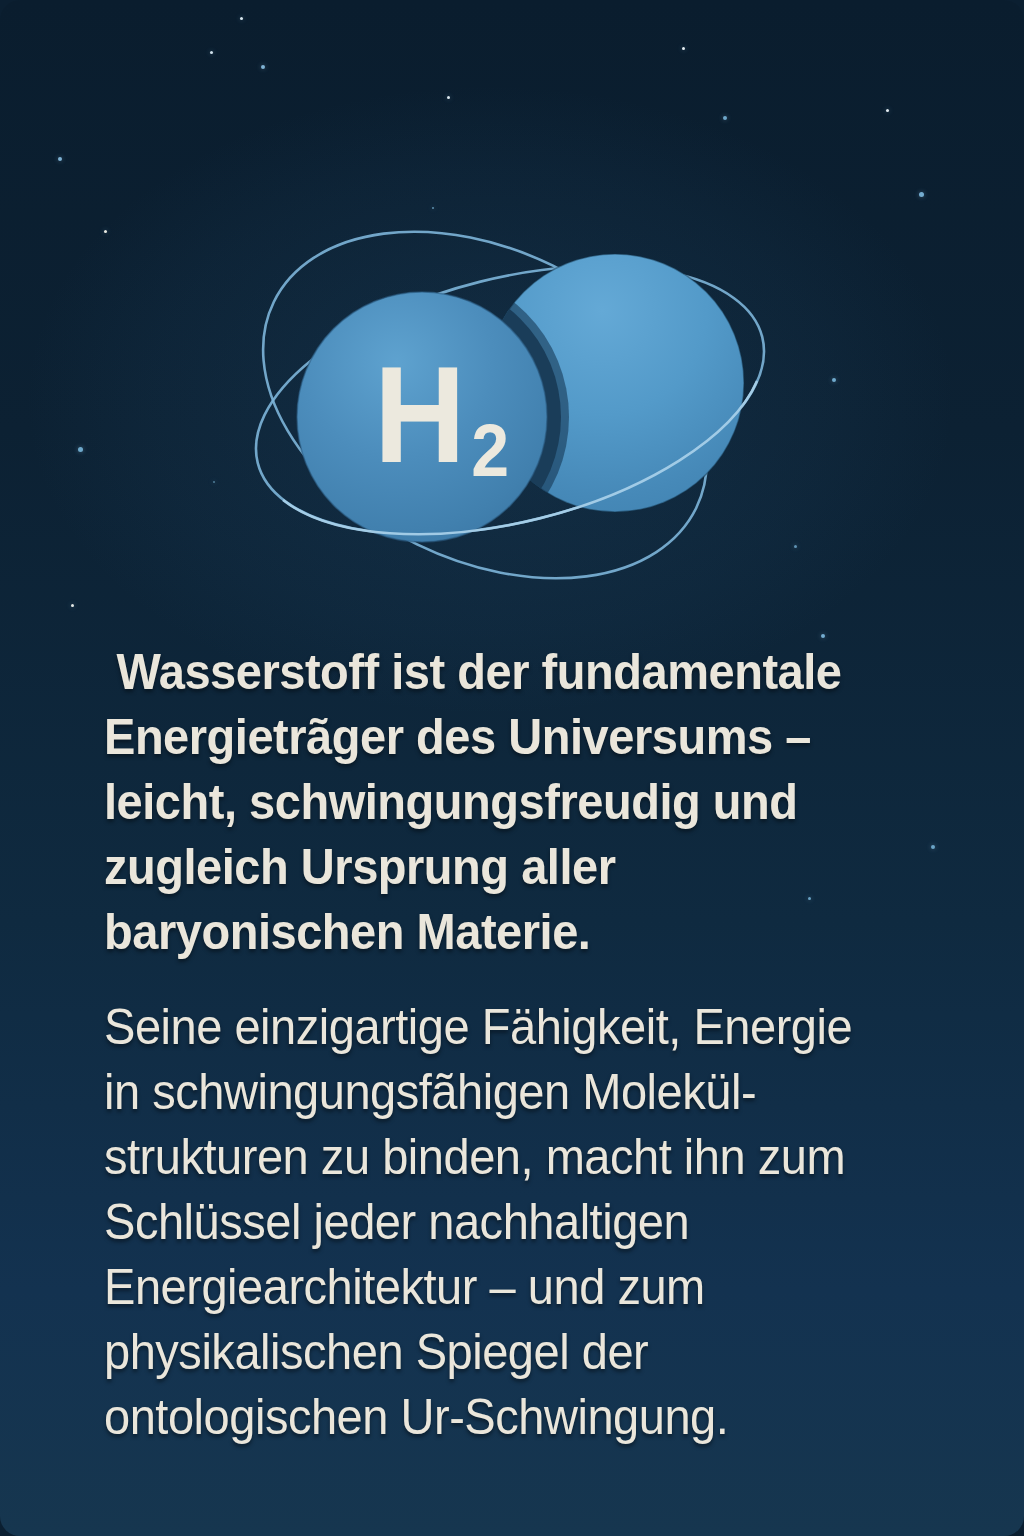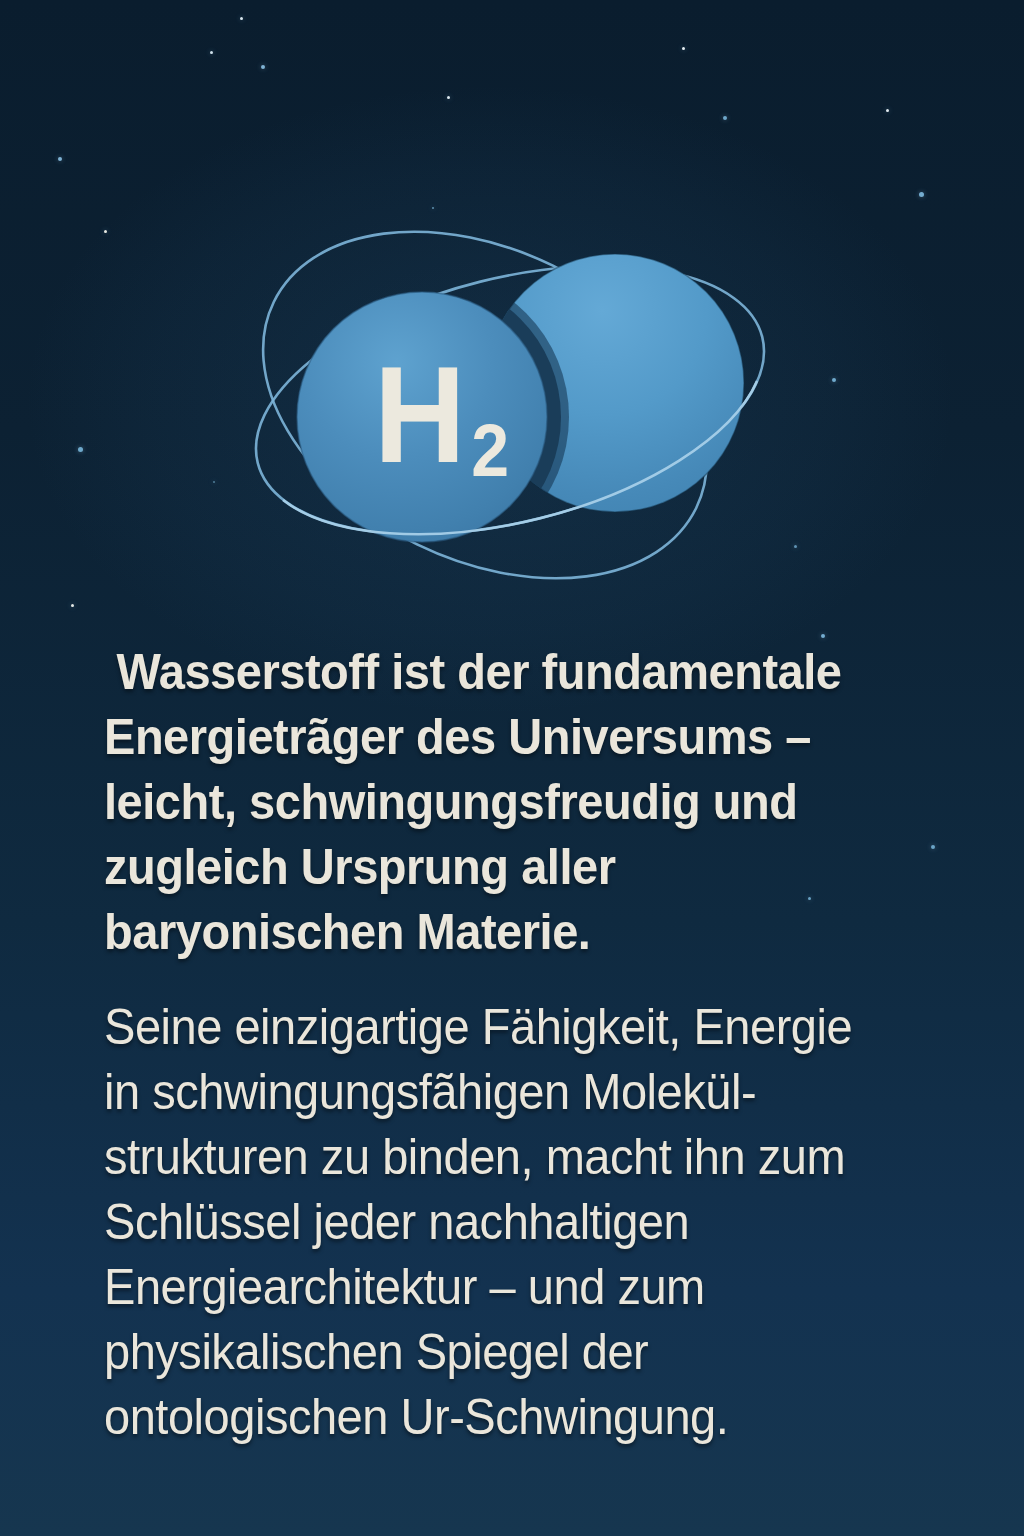--- a/index.html
+++ b/index.html
@@ -7,20 +7,21 @@
     padding: 0;
     background: #0b1f31;
   }
   #poster {
     position: relative;
     width: 1024px;
     height: 1536px;
     overflow: hidden;
     font-family: "Liberation Sans", sans-serif;
     background: linear-gradient(180deg, #0a1d2e 0%, #0c2133 28%, #0f2a40 60%, #133250 84%, #16364f 100%);
+    border-radius: 20px;
   }
   #glow {
     position: absolute;
     left: 0; top: 0;
     width: 1024px; height: 900px;
     background: radial-gradient(ellipse 620px 420px at 490px 400px, rgba(46,98,140,0.20) 0%, rgba(46,98,140,0.07) 55%, rgba(46,98,140,0) 75%);
   }
   .star {
     position: absolute;
     border-radius: 50%;

